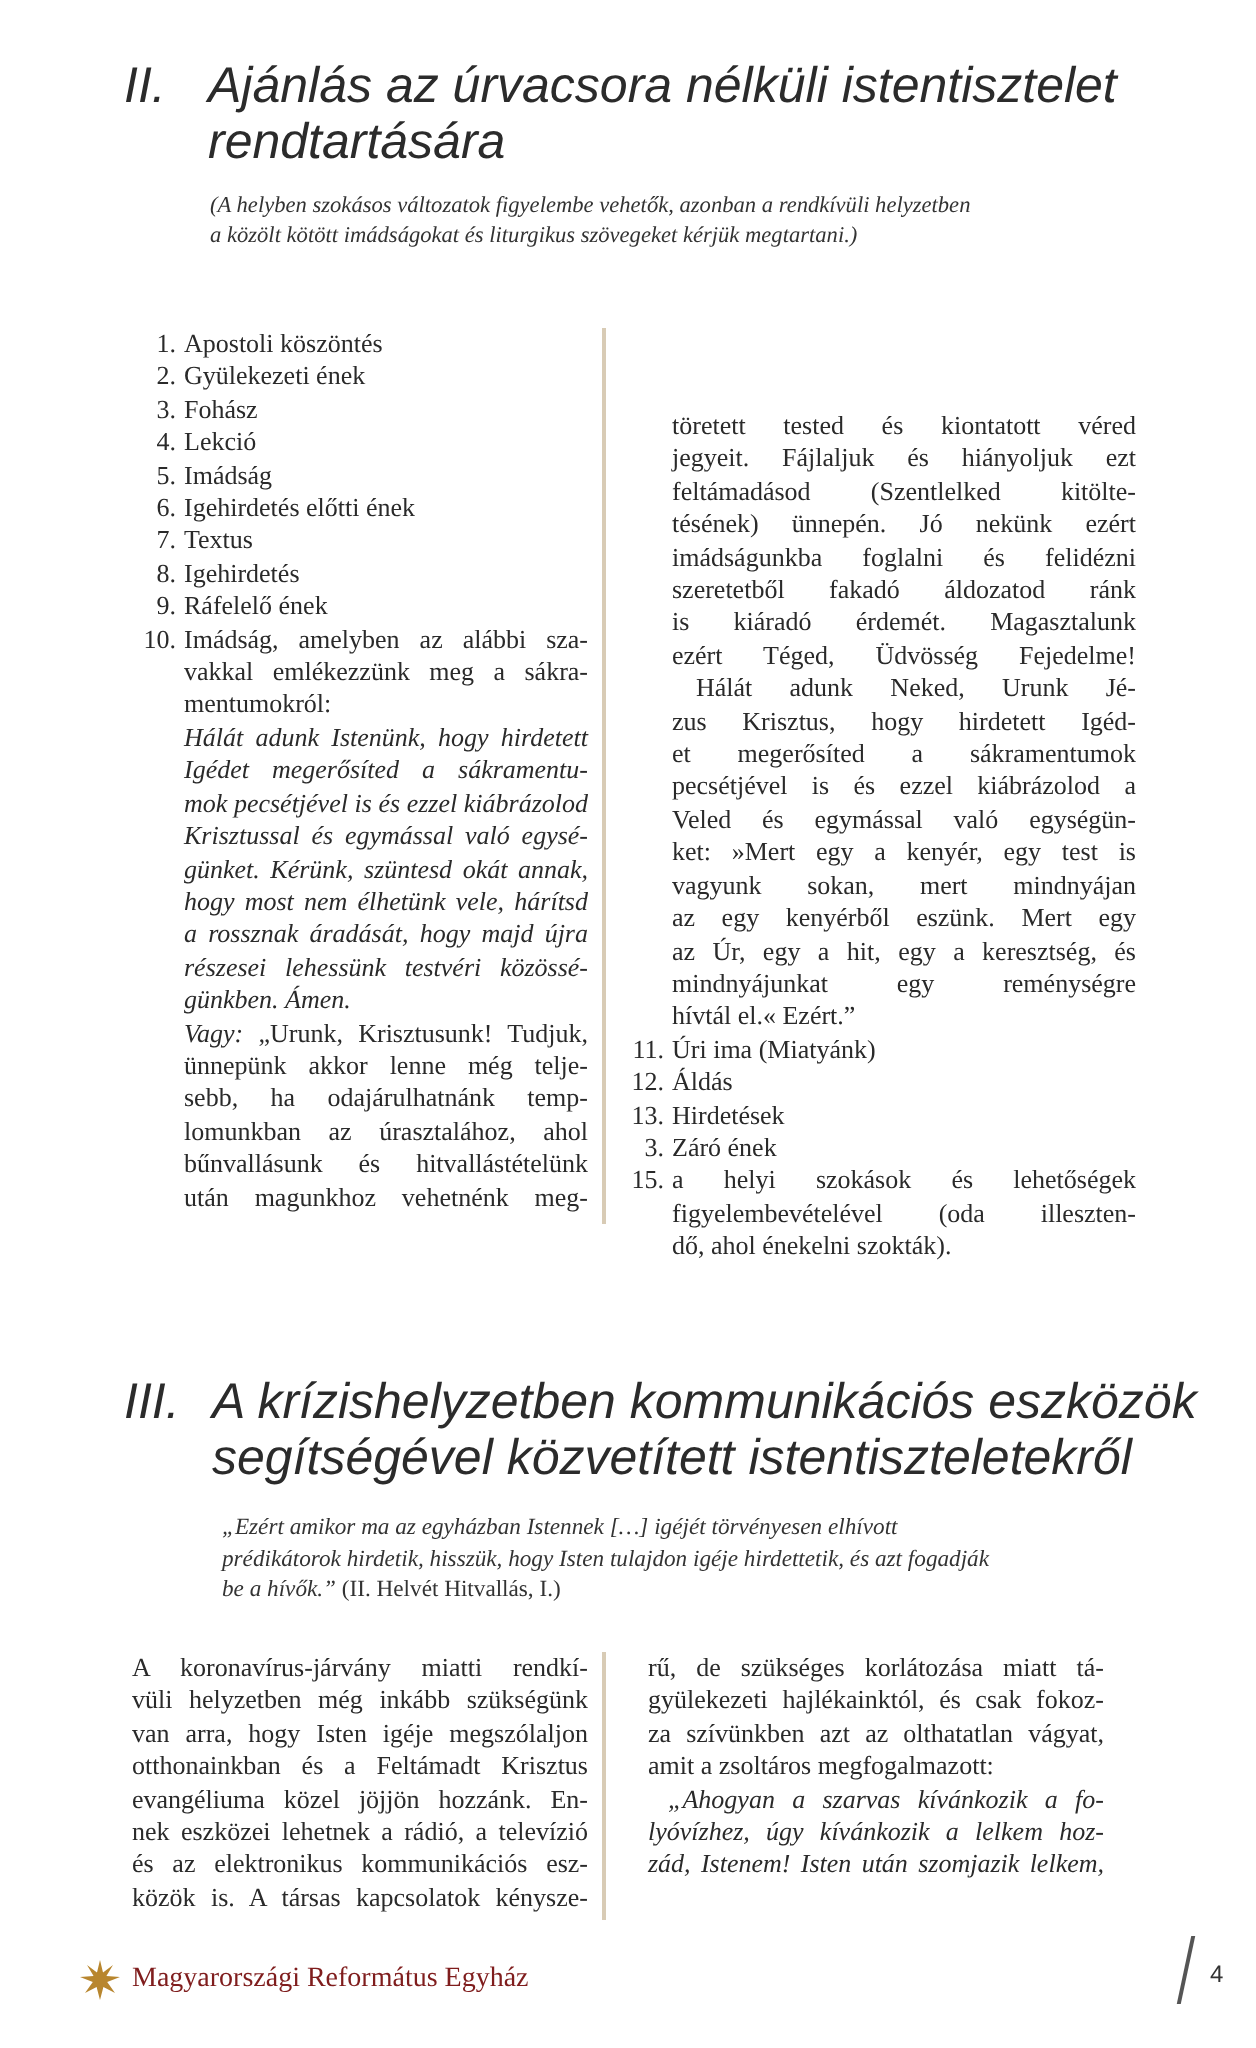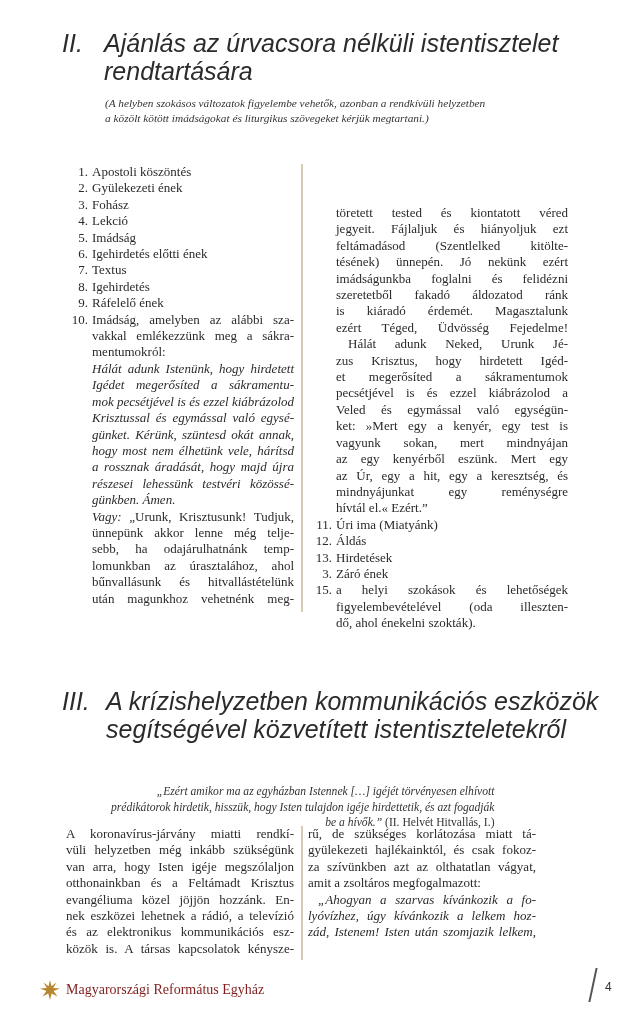--- a/index.html
+++ b/index.html
@@ -125,38 +125,38 @@
       <span class="line last">dő, ahol énekelni szokták).</span>
     </li>
   </ol>
 </div>
 
 <div class="sec-title sec3" style="top:688px; height:60px; width:540px;">
   <span class="num">III.</span>
   <span class="text">A krízishelyzetben kommunikációs eszközök</span>
   <span class="text" style="top:28px;">segítségével közvetített istentiszteletekről</span>
 </div>
-<div class="note" style="left:111px; top:784px; font-size:11.6px; line-height:15.5px;text-align:right;">
+<div class="note" style="left:111px; top:756px; font-size:11.6px; line-height:15.5px;">
   <div>„Ezért amikor ma az egyházban Istennek […] igéjét törvényesen elhívott</div>
   <div>prédikátorok hirdetik, hisszük, hogy Isten tulajdon igéje hirdettetik, és azt fogadják</div>
   <div><span>be a hívők.”</span><span style="font-style:normal;"> (II. Helvét Hitvallás, I.)</span></div>
 </div>
 
 <div class="col" style="left:66px; top:826px; width:228px;">
   <span class="line">A koronavírus-járvány miatti rendkí-</span>
   <span class="line">vüli helyzetben még inkább szükségünk</span>
   <span class="line">van arra, hogy Isten igéje megszólaljon</span>
   <span class="line">otthonainkban és a Feltámadt Krisztus</span>
   <span class="line">evangéliuma közel jöjjön hozzánk. En-</span>
   <span class="line">nek eszközei lehetnek a rádió, a televízió</span>
   <span class="line">és az elektronikus kommunikációs esz-</span>
   <span class="line">közök is. A társas kapcsolatok kénysze-</span>
 </div>
 <div class="divider" style="left:301px; top:826px; height:134px;"></div>
-<div class="col" style="left:308px; top:826px; width:228px;">
+<div class="col" style="left:324px; top:826px; width:228px;">
   <span class="line">rű, de szükséges korlátozása miatt tá-</span>
   <span class="line">gyülekezeti hajlékainktól, és csak fokoz-</span>
   <span class="line">za szívünkben azt az olthatatlan vágyat,</span>
   <span class="line last">amit a zsoltáros megfogalmazott:</span>
   <div class="it">
     <span class="line" style="padding-left:10px;">„Ahogyan a szarvas kívánkozik a fo-</span>
     <span class="line">lyóvízhez, úgy kívánkozik a lelkem hoz-</span>
     <span class="line">zád, Istenem! Isten után szomjazik lelkem,</span>
   </div>
 </div>

